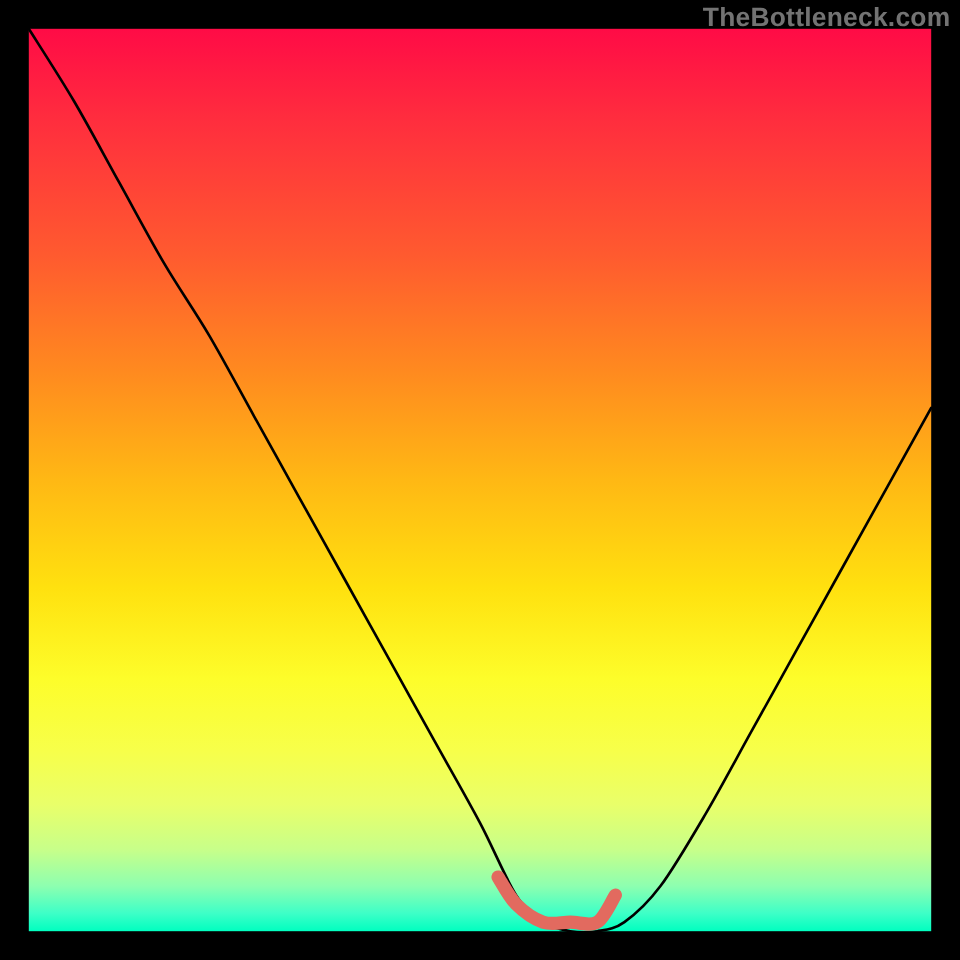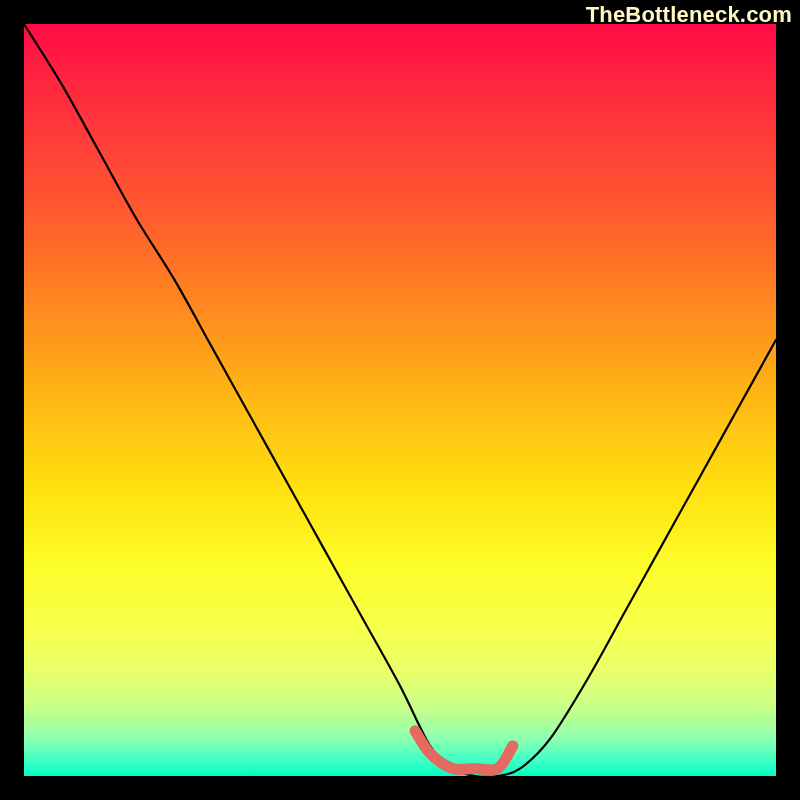--- a/index.html
+++ b/index.html
@@ -48,21 +48,21 @@
     width: 752px;
     height: 752px;
     overflow: visible;
   }
   .watermark {
     position: absolute;
     top: 2px;
     right: 8px;
     font-size: 22px;
     font-weight: 600;
-    color: #fef9c3;
+    color: #737373;
     letter-spacing: 0.2px;
     user-select: none;
   }
 </style>
 </head>
 <body>
 
 <div class="frame">
 
   <div class="watermark">TheBottleneck.com</div>

